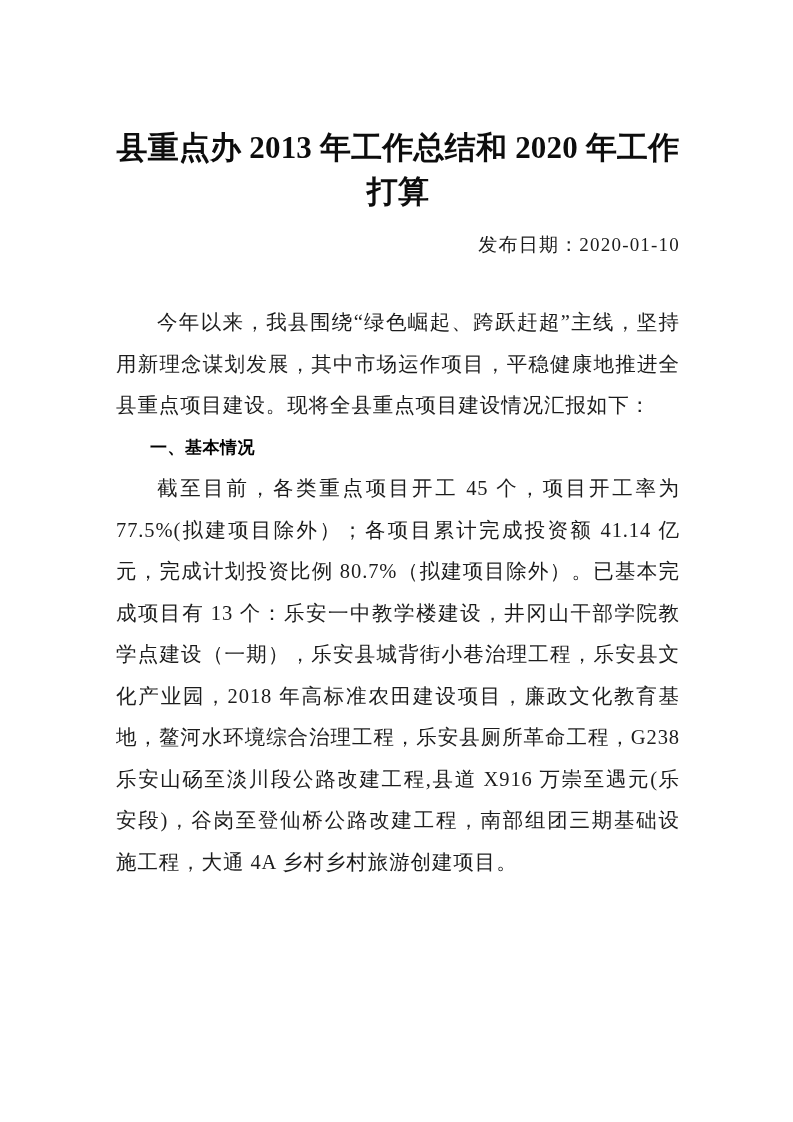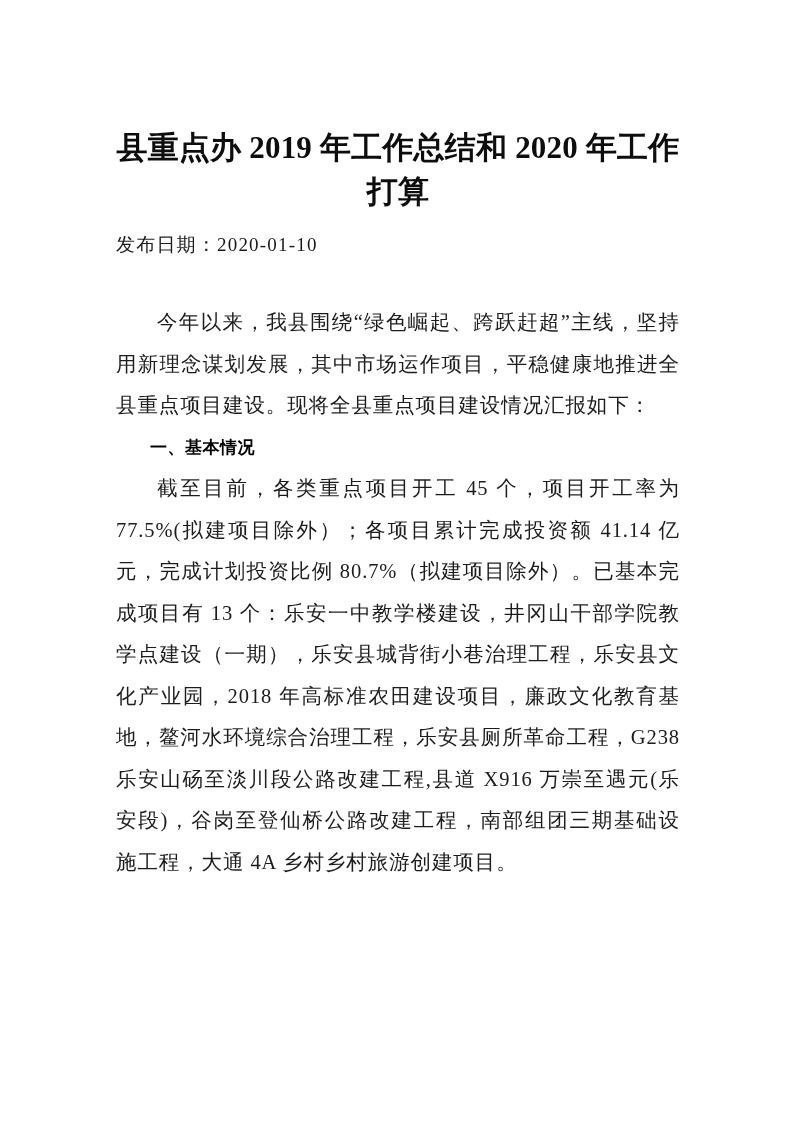--- a/index.html
+++ b/index.html
@@ -39,21 +39,21 @@
     font-size: 31px;
     line-height: 44px;
     text-align: center;
     letter-spacing: 0.2px;
     color: #0d0d0d;
   }
 
   .doc-date {
     margin: 0;
     padding-top: 16px;
-    text-align: left;
+    text-align: right;
     font-family: "Liberation Serif", "DejaVu Serif", serif;
     font-size: 19px;
     line-height: 30px;
     letter-spacing: 1.2px;
     color: #1a1a1a;
   }
 
   
   .body-block {
     padding-top: 42px;
@@ -86,21 +86,21 @@
     letter-spacing: 0.5px;
     color: #000000;
   }
 </style>
 </head>
 <body>
 
 <div class="page">
   <div class="content">
 
-    <h1 class="doc-title">县重点办 2019 年工作总结和 2020 年工作打算</h1>
+    <h1 class="doc-title">县重点办 2013 年工作总结和 2020 年工作打算</h1>
 
     <p class="doc-date">发布日期：2020-01-10</p>
 
     <div class="body-block">
 
       <p class="para">今年以来，我县围绕“绿色崛起、跨跃赶超”主线，坚持用新理念谋划发展，其中市场运作项目，平稳健康地推进全县重点项目建设。现将全县重点项目建设情况汇报如下：</p>
 
       <h2 class="section-heading">一、基本情况</h2>
 
 

